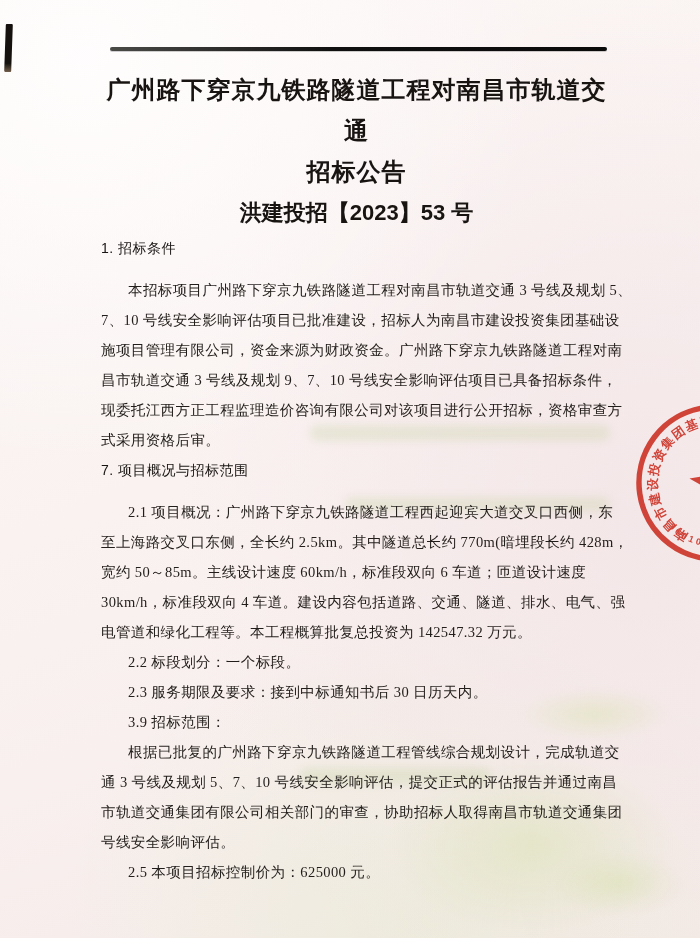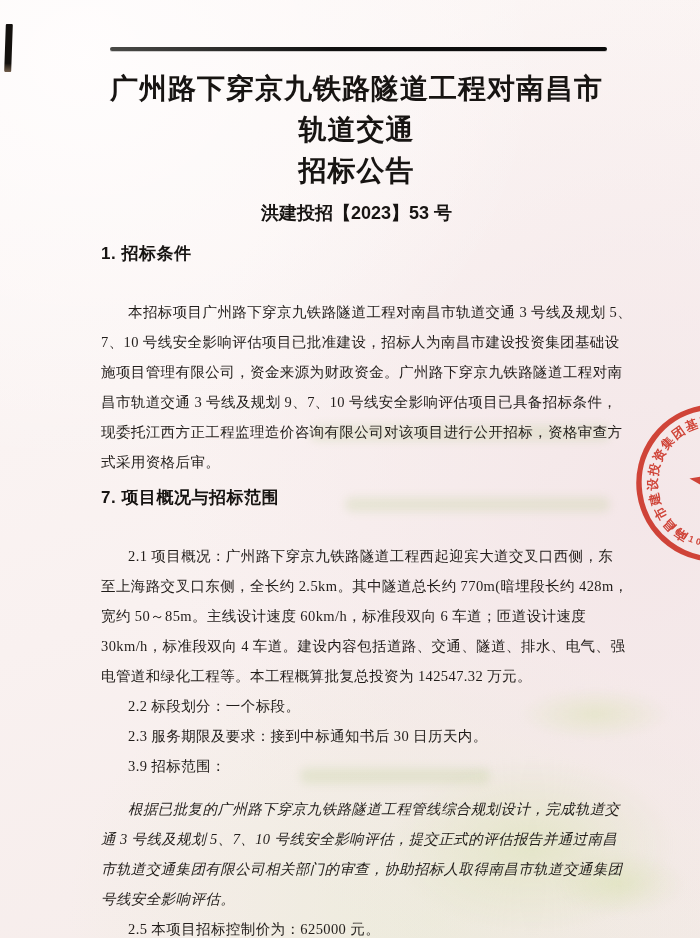--- a/index.html
+++ b/index.html
@@ -18,33 +18,33 @@
     background:linear-gradient(to bottom,#14110e 0%,#14110e 82%,#715d4a 100%);
     transform:rotate(2deg);border-radius:1px;
   }
   .top-rule{
     position:absolute;left:110px;top:47px;width:497px;height:4px;border-radius:2px;
     background:linear-gradient(to right,#4a4a47 0%,#101010 45%,#0a0a0a 100%);
     box-shadow:0 1px 0 rgba(120,120,120,.35);
   }
   .content{position:absolute;left:101px;top:70px;width:511px;}
   .title-line{
-    font-family:Liberation Mono, monospace;font-weight:bold;
-    font-size:28px;line-height:41px;text-align:center;letter-spacing:1px;color:#171412;
+    font-family:Liberation Serif, serif;font-weight:bold;
+    font-size:24px;line-height:41px;text-align:center;letter-spacing:1px;color:#171412;
   }
   .docnum{
     font-family:"Liberation Sans","DejaVu Sans",sans-serif;font-weight:bold;
-    font-size:18px;line-height:40px;text-align:center;color:#171412;
+    font-size:22px;line-height:40px;text-align:center;color:#171412;
   }
   .heading{
-    font-family:"Liberation Sans","DejaVu Sans",sans-serif;font-weight:bold;
-    font-size:17px;line-height:30px;margin-top:6px;color:#171412;letter-spacing:.5px;
+    font-family:"Liberation Sans","DejaVu Sans",sans-serif;font-weight:normal;
+    font-size:14px;line-height:30px;color:#171412;letter-spacing:.5px;
   }
-  .para{margin-top:28px;}
-  .para.tight{margin-top:13px;font-style:italic;}
+  .para{margin-top:12px;}
+  .para.tight{margin-top:0;}
   .line{font-size:14.5px;line-height:30px;letter-spacing:.4px;white-space:nowrap;color:#211d1a;}
   .line.indent{padding-left:27px;}
   .ghost{position:absolute;pointer-events:none;border-radius:10px;}
   .g-line{background:rgba(172,196,118,.20);filter:blur(4px);}
   .g-blob{background:radial-gradient(closest-side,rgba(206,222,154,.35),rgba(206,222,154,0));filter:blur(3px);}
   .g1{left:310px;top:425px;width:300px;height:16px;}
   .g2{left:345px;top:497px;width:265px;height:15px;}
   .g3{left:520px;top:688px;width:150px;height:52px;}
   .g4{left:300px;top:768px;width:190px;height:16px;}
   .g5{left:390px;top:758px;width:285px;height:175px;}

